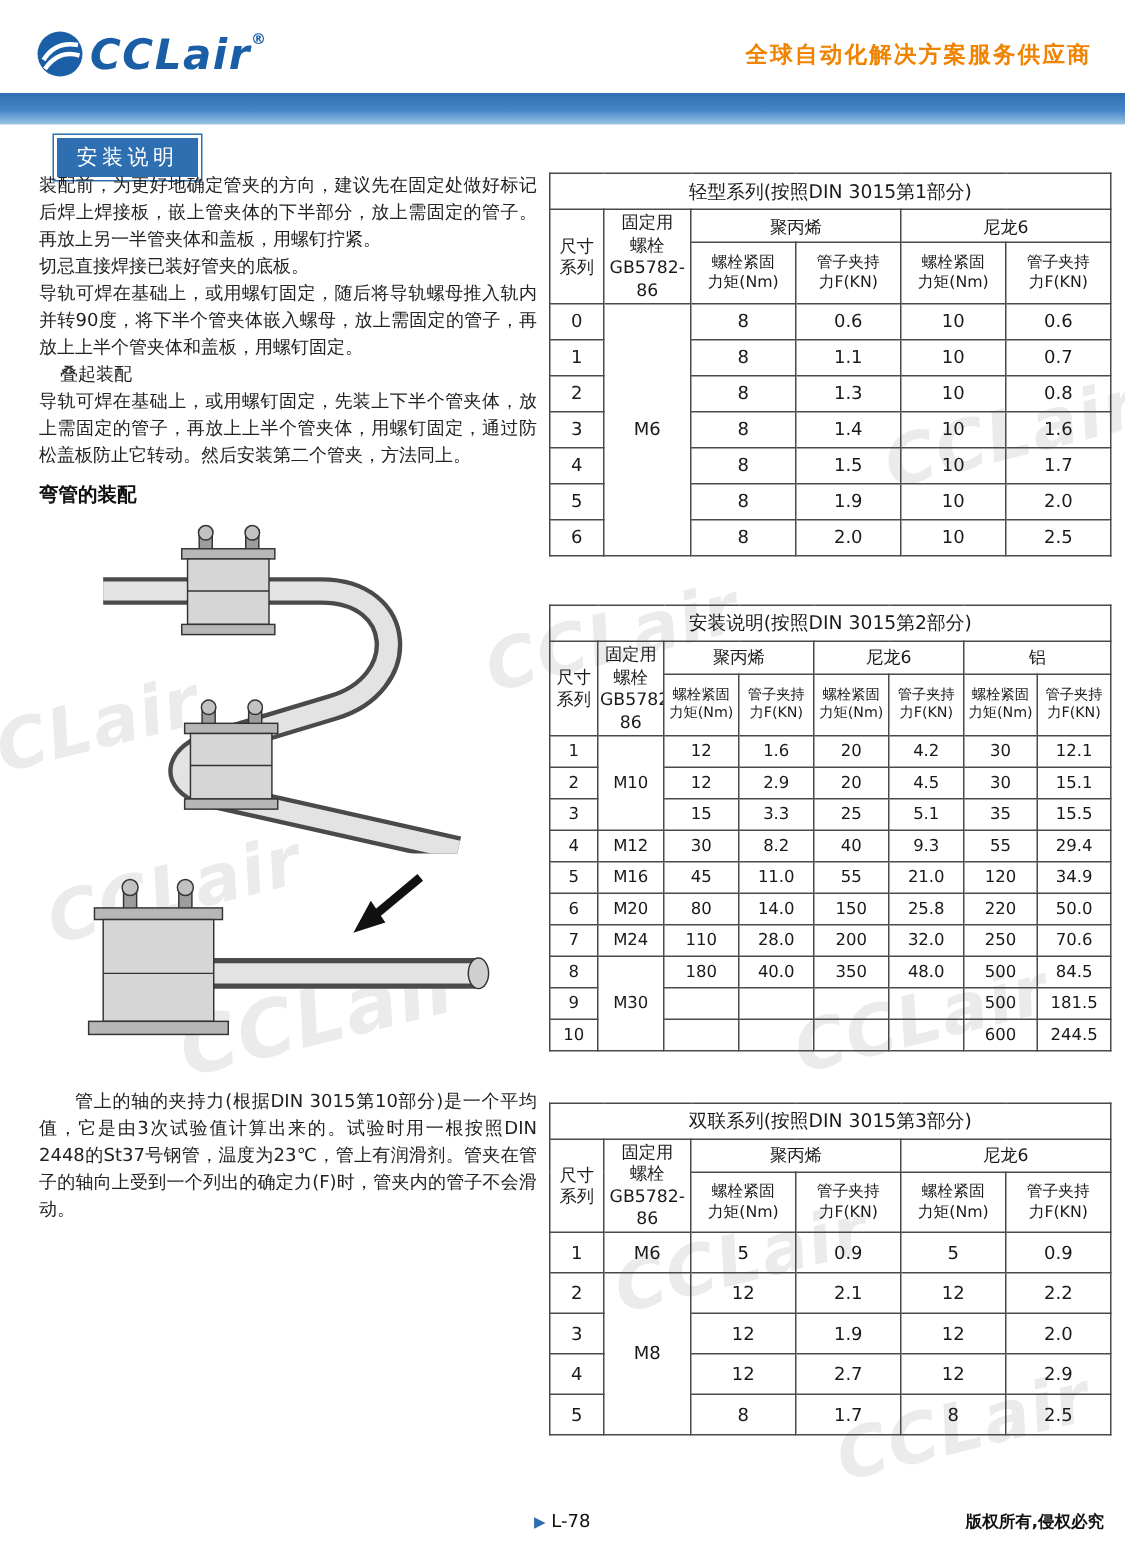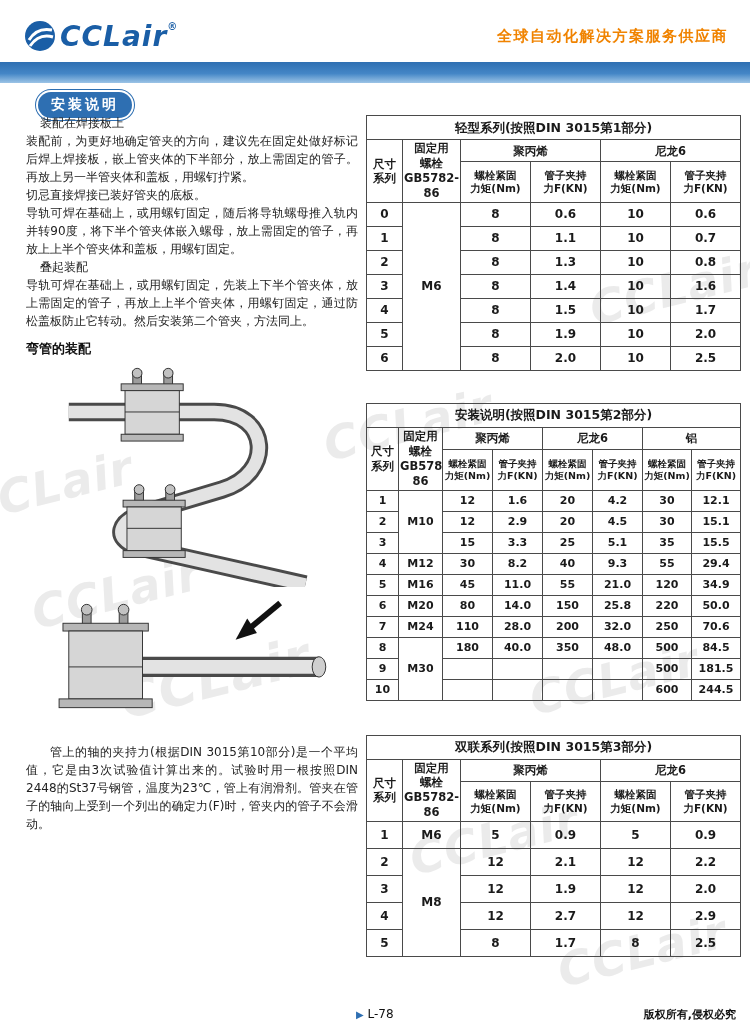--- a/index.html
+++ b/index.html
@@ -26,36 +26,36 @@
   .logo { display:flex; align-items:center; }
   .logo-icon { width:32px; height:32px; margin-right:4px; }
   .logo-text { color:#1a5ea6; font-size:28px; font-weight:bold; font-style:italic; letter-spacing:1px; }
   .reg { color:#1a5ea6; font-size:10px; vertical-align:top; position:relative; top:-10px; font-weight:bold; }
   .tagline { color:#f08300; font-weight:bold; font-size:15px; letter-spacing:1.5px; }
   .blue-bar { position:absolute; top:62px; left:0; width:750px; height:21px;
               background:linear-gradient(180deg,#2e6fb2 0%,#4486c6 55%,#9cc4e6 100%); }
 
   
   .badge { position:absolute; top:92px; left:38px; background:#2e6fb2; color:#fff;
-           font-weight:bold; font-size:14px; letter-spacing:3px; padding:4px 13px;
-           box-shadow:0 0 0 2px #fff, 0 0 0 3px #2e6fb2;border-radius:13px; }
+           font-weight:normal; font-size:14px; letter-spacing:3px; padding:4px 13px;
+           box-shadow:0 0 0 2px #fff, 0 0 0 3px #2e6fb2; }
 
   
   .left-col { position:absolute; top:114px; left:26px; width:332px;
               font-size:12px; line-height:1.5; color:#222; }
   .sub-h { padding-left:14px; }
   .body-p { text-align:justify; }
   .indent { text-indent:24px; }
   .bold-h { font-weight:bold; font-size:13px; margin:9px 0 4px 0; color:#111; }
   .diagram1 { display:block; width:320px; height:224px; margin:2px 0 4px 4px; }
   .diagram2 { display:block; width:320px; height:146px; margin:4px 0 6px 4px; }
 
   
   .right-col { position:absolute; top:115px; left:366px; width:374px; }
-  .tablebox { width:374px;font-weight:bold; }
+  .tablebox { width:374px; }
   .t2 { margin-top:32px; }
   .t3 { margin-top:34px; }
   table { border-collapse:collapse; table-layout:fixed; width:100%; color:#1a1a1a; font-size:12px; }
   .t2 table { font-size:11px; }
   td { border:1px solid #4a4a4a; text-align:center; vertical-align:middle;
        padding:1px 1px; white-space:pre-line; line-height:1.25; overflow:hidden; }
   .title-row td { height:24px; font-size:12.5px; }
   .group-row td { height:20px; }
   .sub-row td { height:36px; font-size:10.5px; }
   .t2 .sub-row td { font-size:9.5px; }
@@ -97,21 +97,20 @@
     </div>
     <div class="tagline">全球自动化解决方案服务供应商</div>
   </header>
   <div class="blue-bar"></div>
 
   <div class="badge">
     <span>安装说明</span>
   </div>
 
   <div class="left-col">
-    <div class="sub-h">装配在焊接板上</div>
     <p class="body-p">装配前，为更好地确定管夹的方向，建议先在固定处做好标记后焊上焊接板，嵌上管夹体的下半部分，放上需固定的管子。再放上另一半管夹体和盖板，用螺钉拧紧。</p>
     <p class="body-p">切忌直接焊接已装好管夹的底板。</p>
     <p class="body-p">导轨可焊在基础上，或用螺钉固定，随后将导轨螺母推入轨内并转90度，将下半个管夹体嵌入螺母，放上需固定的管子，再放上上半个管夹体和盖板，用螺钉固定。</p>
     <div class="sub-h">叠起装配</div>
     <p class="body-p">导轨可焊在基础上，或用螺钉固定，先装上下半个管夹体，放上需固定的管子，再放上上半个管夹体，用螺钉固定，通过防松盖板防止它转动。然后安装第二个管夹，方法同上。</p>
 
     <div class="bold-h">弯管的装配</div>
 
     <svg class="diagram1" viewBox="0 0 330 230" aria-hidden="true">
       <path d="M 40,50 L 190,50 C 248,50 252,114 198,130 L 118,154 C 90,163 86,180 110,189 L 284,228" fill="none" stroke="#4a4a4a" stroke-width="19"></path>

